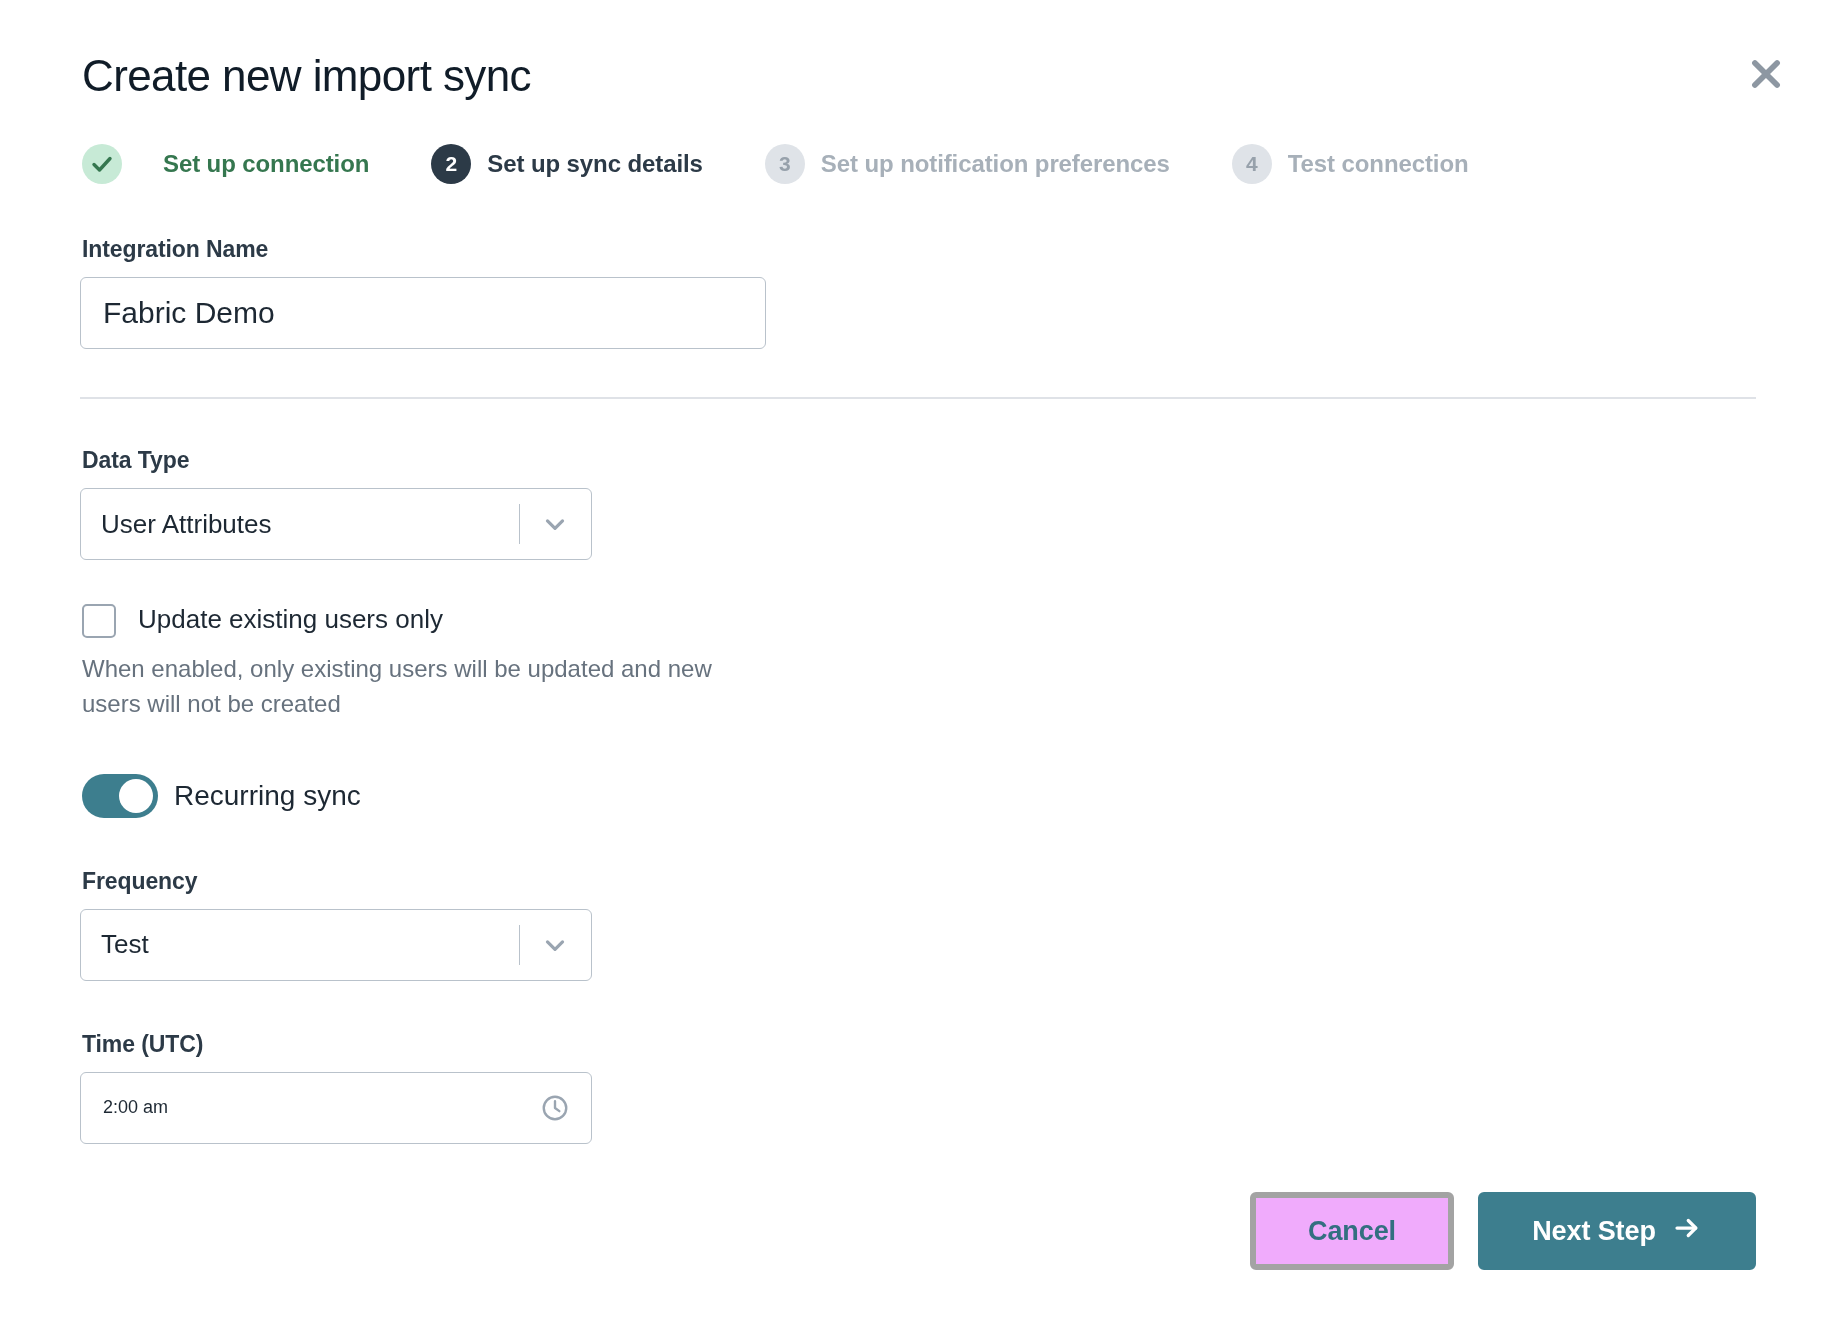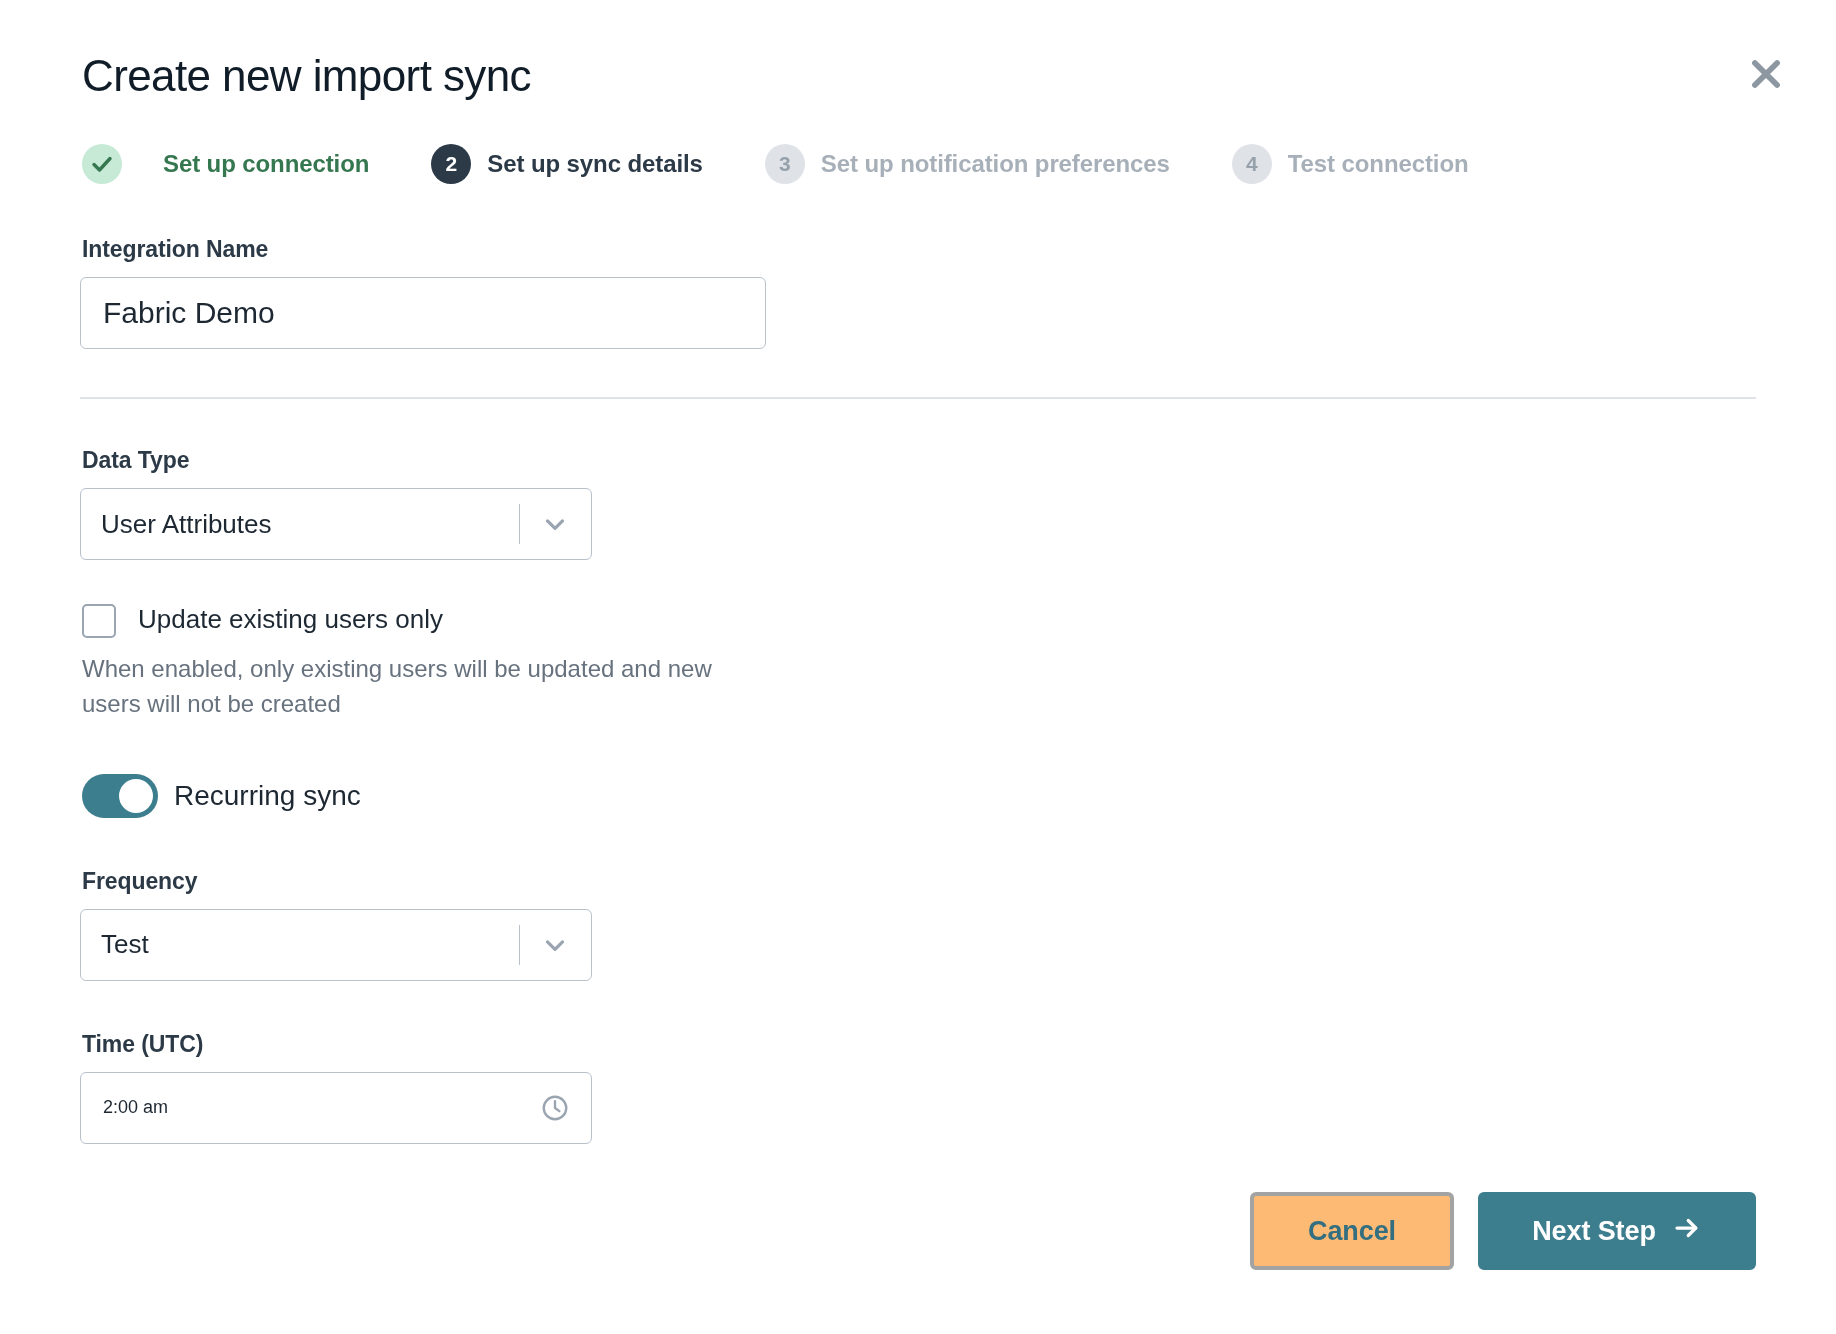--- a/index.html
+++ b/index.html
@@ -246,22 +246,22 @@
     font-weight: bold;
     letter-spacing: -0.1px;
     cursor: pointer;
     display: flex;
     align-items: center;
     justify-content: center;
     gap: 16px;
   }
   .btn-cancel {
     width: 204px;
-    background: #fdba74;
-    border: 4px solid #a3a3a3;
+    background: #f0abfc;
+    border: 6px solid #a3a3a3;
     color: #336f80;
   }
   .btn-next {
     width: 278px;
     background: #3d7e8e;
     border: 2px solid #3d7e8e;
     color: #ffffff;
   }
   .arrow-icon { display: block; }
 </style>

